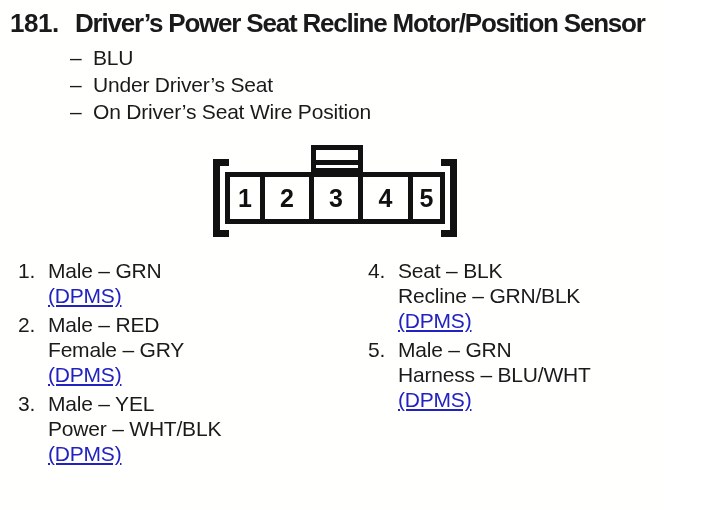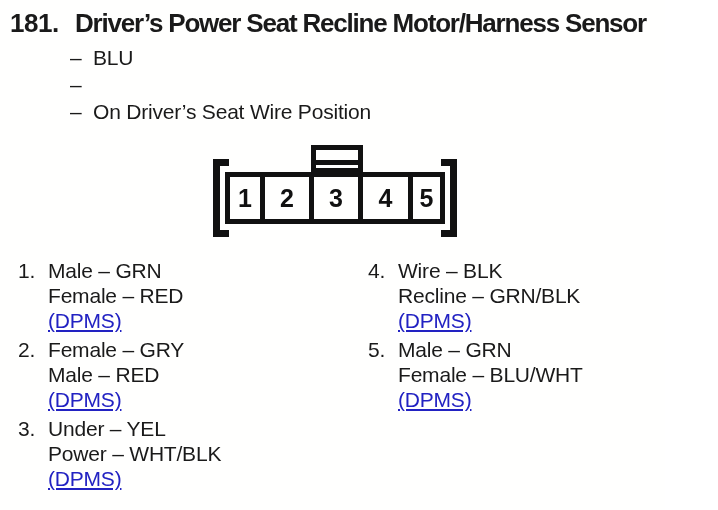--- a/index.html
+++ b/index.html
@@ -82,30 +82,31 @@
   .pin-item .pnum{width:30px;flex:0 0 30px;}
   .pin-item .note{color:var(--note-blue);text-decoration:underline;}
 </style>
 </head>
 <body>
 
 <div class="page">
 
   <div class="header">
     <span class="num">181.</span>
-    <span class="title">Driver’s Power Seat Recline Motor/Harness Sensor</span>
+    <span class="title">Driver’s Power Seat Recline Motor/Position Sensor</span>
   </div>
 
   <div class="attrs">
     <div class="attr-line">
       <span class="dash">–</span>
       <span>BLU</span>
     </div>
     <div class="attr-line">
       <span class="dash">–</span>
+      <span>Under Driver’s Seat</span>
     </div>
     <div class="attr-line">
       <span class="dash">–</span>
       <span>On Driver’s Seat Wire Position</span>
     </div>
   </div>
 
   <div class="connector">
     <div class="latch">
       <div class="latch-bar"></div>
@@ -133,54 +134,53 @@
         <span>5</span>
       </div>
     </div>
   </div>
 
   <div class="col left">
     <div class="pin-item">
       <span class="pnum">1.</span>
       <span class="lines">
         <div>Male – GRN</div>
-        <div>Female – RED</div>
         <div class="note">(DPMS)</div>
       </span>
     </div>
     <div class="pin-item">
       <span class="pnum">2.</span>
       <span class="lines">
+        <div>Male – RED</div>
         <div>Female – GRY</div>
-        <div>Male – RED</div>
         <div class="note">(DPMS)</div>
       </span>
     </div>
     <div class="pin-item">
       <span class="pnum">3.</span>
       <span class="lines">
-        <div>Under – YEL</div>
+        <div>Male – YEL</div>
         <div>Power – WHT/BLK</div>
         <div class="note">(DPMS)</div>
       </span>
     </div>
   </div>
 
   <div class="col right">
     <div class="pin-item">
       <span class="pnum">4.</span>
       <span class="lines">
-        <div>Wire – BLK</div>
+        <div>Seat – BLK</div>
         <div>Recline – GRN/BLK</div>
         <div class="note">(DPMS)</div>
       </span>
     </div>
     <div class="pin-item">
       <span class="pnum">5.</span>
       <span class="lines">
         <div>Male – GRN</div>
-        <div>Female – BLU/WHT</div>
+        <div>Harness – BLU/WHT</div>
         <div class="note">(DPMS)</div>
       </span>
     </div>
   </div>
 
 </div>
 
 </body></html>

